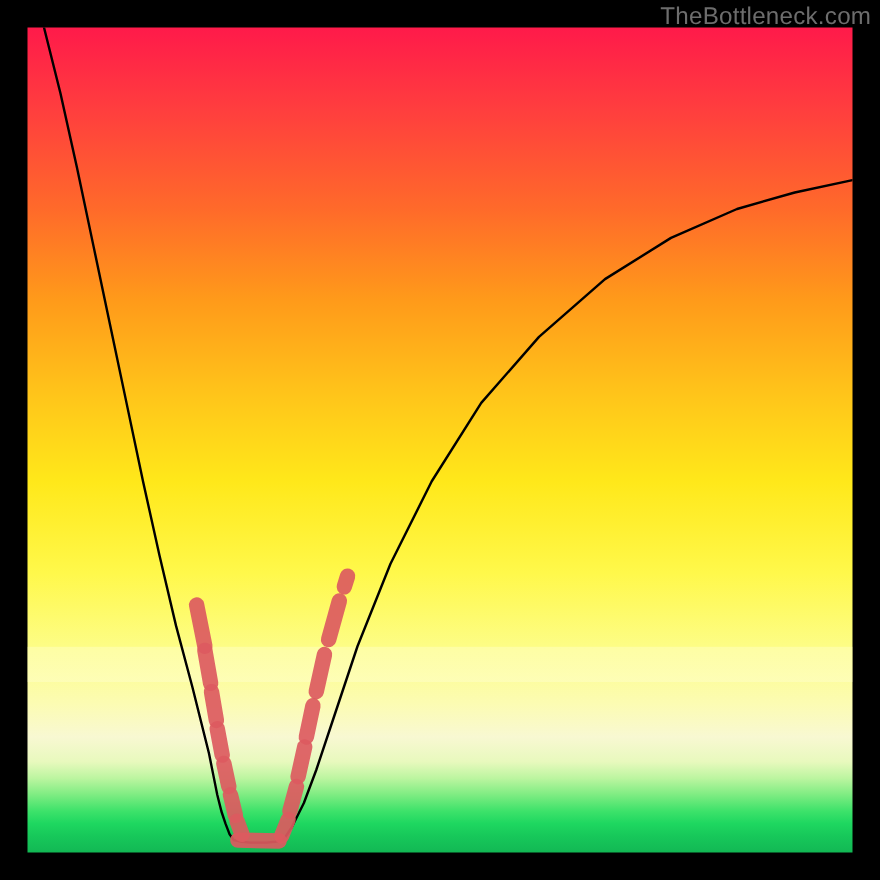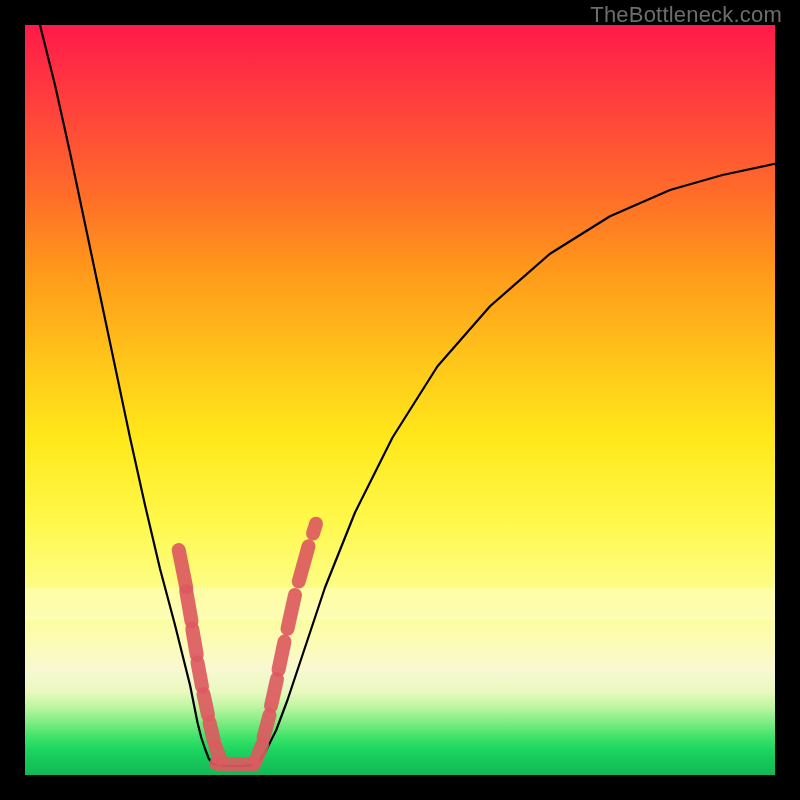--- a/index.html
+++ b/index.html
@@ -52,21 +52,21 @@
     left: 25px;
     width: 750px;
     top: calc(25px + 750px * (1 - 0.25)); 
     height: 32px;
     background: rgba(255,255,220,0.35);
     pointer-events: none;
   }
   .watermark {
     position: absolute;
     top: 2px;
-    right: 18px;
+    right: 8px;
     color: #6d6d6d;
     font-size: 22px;
     letter-spacing: 0.2px;
     pointer-events: none;
     user-select: none;
   }
   svg.overlay {
     position: absolute;
     left: 25px;
     top: 25px;

